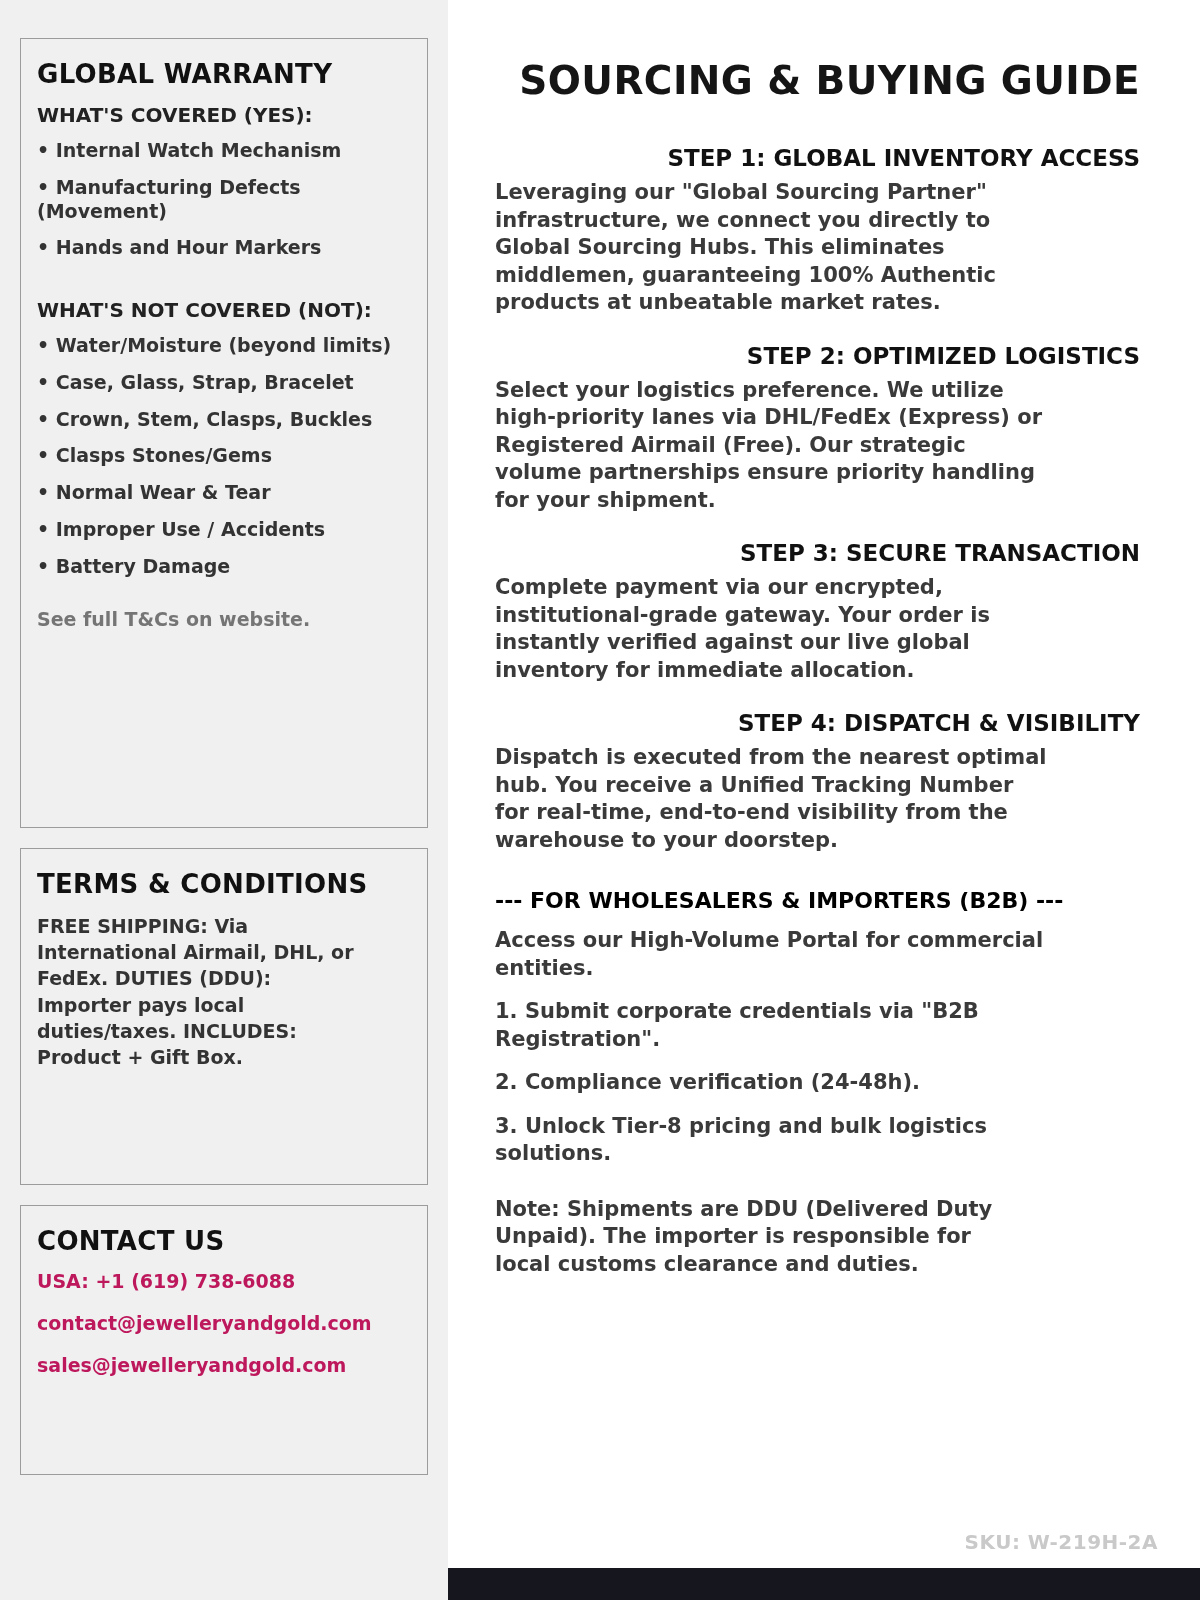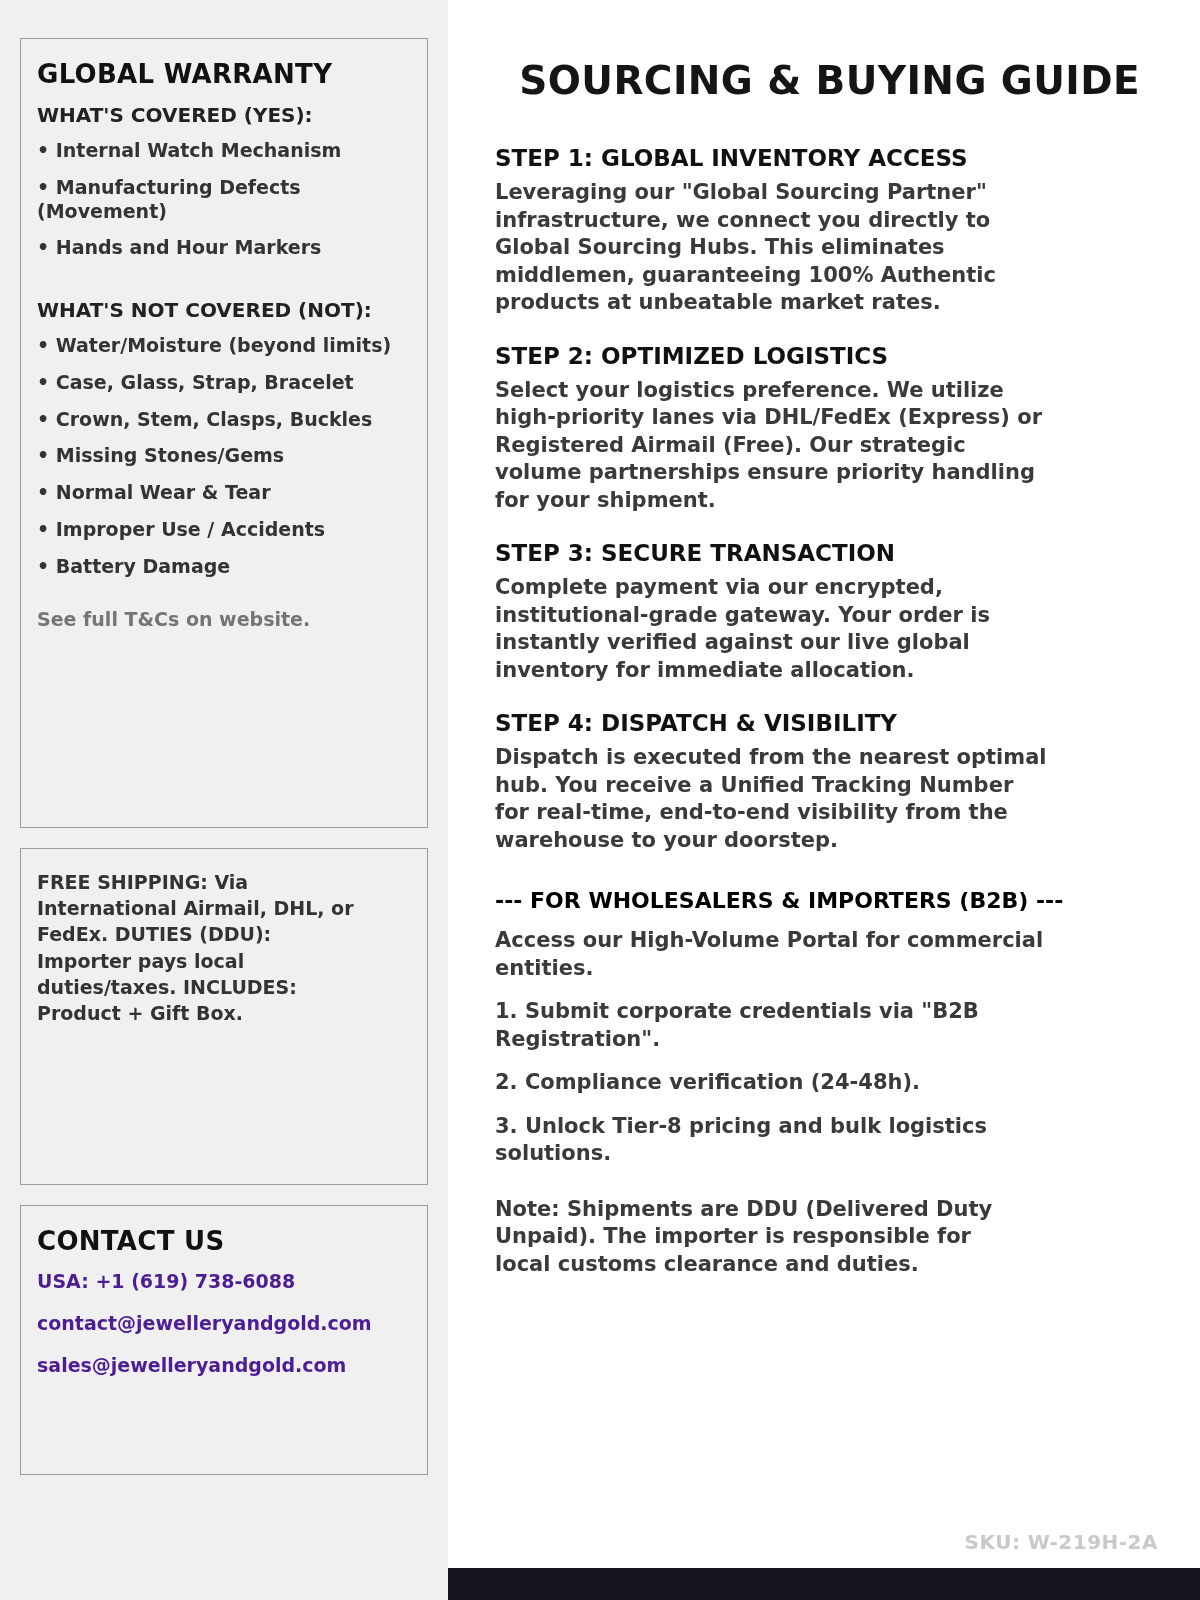--- a/index.html
+++ b/index.html
@@ -67,21 +67,21 @@
   .terms-body {
     font-size: 19px;
     font-weight: 700;
     color: #333333;
     line-height: 1.38;
     max-width: 330px;
   }
   .contact-line {
     font-size: 19px;
     font-weight: 700;
-    color: #4c1d95;
+    color: #be185d;
     margin-bottom: 20px;
   }
   
   .main {
     position: absolute;
     left: 448px; top: 0; right: 0; bottom: 0;
     background: #ffffff;
     padding: 58px 60px 0 47px;
   }
   .main-title {
@@ -91,20 +91,21 @@
     text-align: right;
     letter-spacing: 0.4px;
     margin-bottom: 42px;
   }
   .step { margin-bottom: 26px; }
   .step-heading {
     font-size: 23px;
     font-weight: 700;
     color: #111111;
     margin-bottom: 8px;
+    text-align: right;
   }
   .step-body {
     font-size: 21px;
     font-weight: 600;
     color: #3a3a3a;
     line-height: 1.31;
     max-width: 555px;
   }
   .b2b { margin-top: 34px; }
   .b2b-heading {
@@ -151,29 +152,30 @@
       <ul class="bullet-list">
         <li>Internal Watch Mechanism</li>
         <li>Manufacturing Defects (Movement)</li>
         <li>Hands and Hour Markers</li>
       </ul>
       <div class="sub-head gap-top">WHAT'S NOT COVERED (NOT):</div>
       <ul class="bullet-list">
         <li>Water/Moisture (beyond limits)</li>
         <li>Case, Glass, Strap, Bracelet</li>
         <li>Crown, Stem, Clasps, Buckles</li>
-        <li>Missing Stones/Gems</li>
+        <li>Clasps Stones/Gems</li>
         <li>Normal Wear &amp; Tear</li>
         <li>Improper Use / Accidents</li>
         <li>Battery Damage</li>
       </ul>
       <p class="footnote">See full T&amp;Cs on website.</p>
     </section>
 
     <section class="box box-terms">
+      <h2>TERMS &amp; CONDITIONS</h2>
       <p class="terms-body">FREE SHIPPING: Via International Airmail, DHL, or FedEx.  DUTIES (DDU): Importer pays local duties/taxes.  INCLUDES: Product + Gift Box.</p>
     </section>
 
     <section class="box box-contact">
       <h2>CONTACT US</h2>
       <p class="contact-line">USA: +1 (619) 738-6088</p>
       <p class="contact-line">contact@jewelleryandgold.com</p>
       <p class="contact-line">sales@jewelleryandgold.com</p>
     </section>
 

